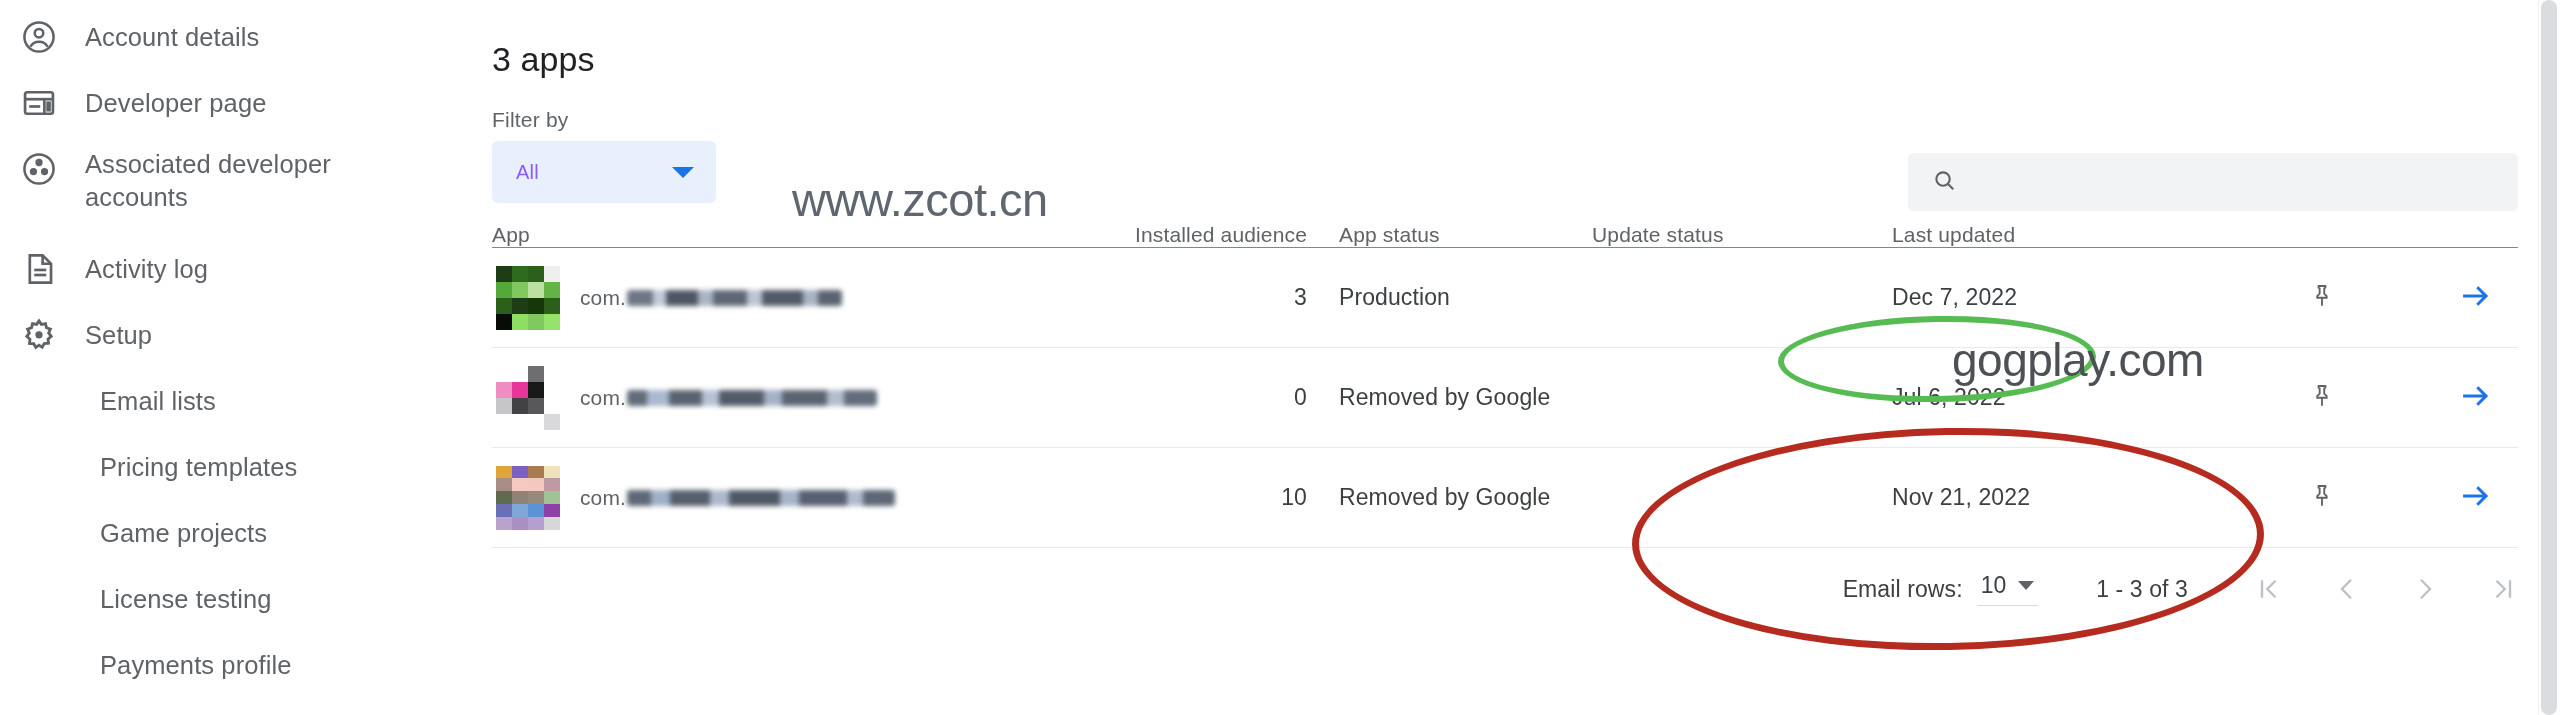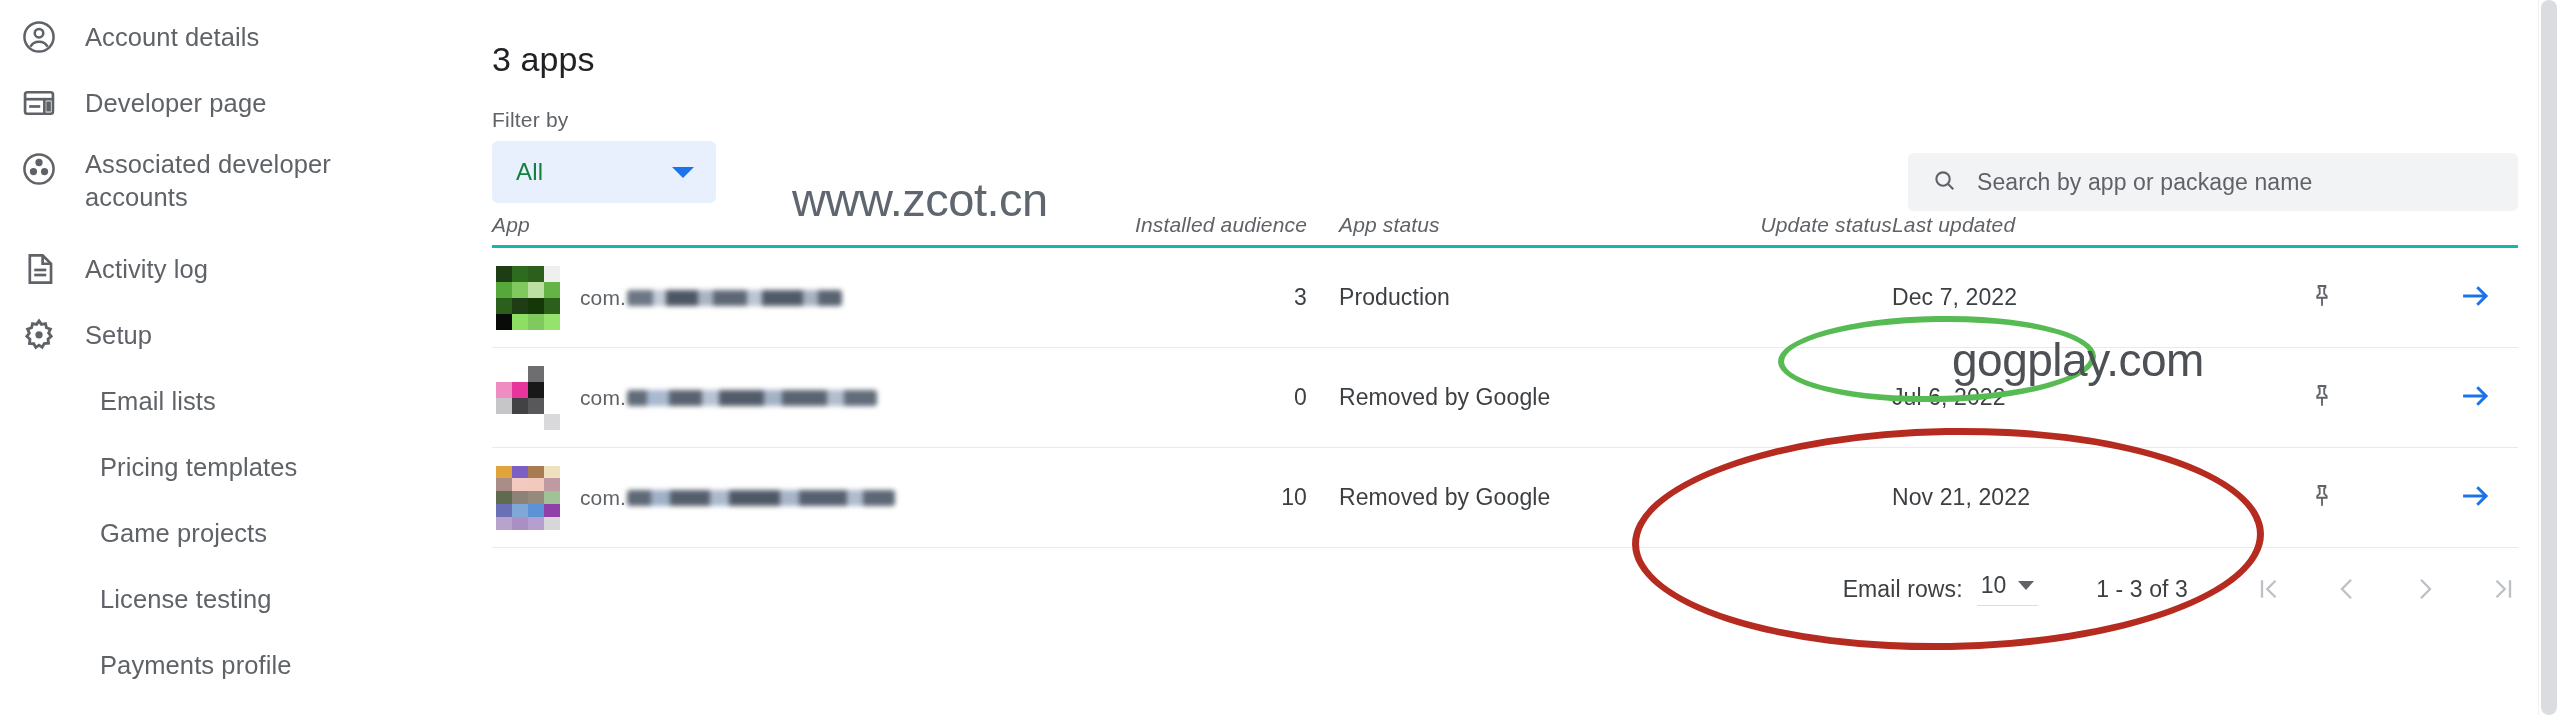--- a/index.html
+++ b/index.html
@@ -86,22 +86,22 @@
     height: 62px;
     background: #e8f0fe;
     border-radius: 6px;
     display: flex;
     align-items: center;
     justify-content: space-between;
     padding: 0 22px 0 24px;
     cursor: pointer;
   }
   .filter-chip .chip-text {
-    font-size: 24px;
-    color: #15803d;
+    font-size: 20px;
+    color: #8b5cf6;
     font-weight: 500;
     letter-spacing: 0.2px;
   }
   .caret {
     width: 0; height: 0;
     border-left: 11px solid transparent;
     border-right: 11px solid transparent;
     border-top: 11px solid #1a73e8;
   }
 
@@ -136,36 +136,35 @@
     margin-left: 20px;
     letter-spacing: 0.1px;
   }
 
   
   .table { margin-top: 18px; margin-right: 42px; position: relative; }
   .t-head {
     display: flex;
     align-items: flex-end;
     height: 42px;
-    border-bottom: 3px solid #14b8a6;
-    padding-bottom: 8px;
-    font-style: italic;
+    border-bottom: 1px solid #14b8a6;
+    padding-bottom: 0;
   }
   .t-row {
     display: flex;
     align-items: center;
     height: 100px;
     border-bottom: 1px solid #e8eaed;
   }
   .t-row:last-child { border-bottom: 1px solid #e8eaed; }
 
   .c-app     { width: 630px; flex: 0 0 630px; display:flex; align-items:center; }
   .c-aud     { width: 185px; flex: 0 0 185px; text-align: right; }
   .c-status  { width: 285px; flex: 0 0 285px; padding-left: 32px; }
-  .c-upd     { width: 300px; flex: 0 0 300px; text-align: right; }
+  .c-upd     { width: 300px; flex: 0 0 300px; }
   .c-last    { width: 320px; flex: 0 0 320px; }
   .c-pin     { width: 220px; flex: 0 0 220px; text-align: center; }
   .c-go      { flex: 1 1 auto; text-align: center; }
 
   .th {
     font-size: 21px;
     color: #5f6368;
     letter-spacing: 0.15px;
   }
 
@@ -377,21 +376,20 @@
 
       <div class="watermark-top">www.zcot.cn</div>
 
       <div class="search-box">
         <span>
           <svg viewBox="0 0 24 24" fill="none" stroke="#5f6368" stroke-width="2">
             <circle cx="10.6" cy="10.6" r="6.4"></circle>
               <line x1="15.4" y1="15.4" x2="20.4" y2="20.4"></line>
           </svg>
         </span>
-        <span class="search-ph">Search by app or package name</span>
       </div>
     </div>
 
     <div class="table">
 
       <div class="t-head">
         <div class="c-app">
             <span class="th">App</span>
           </div>
         <div class="c-aud"><span class="th">Installed audience</span></div>

